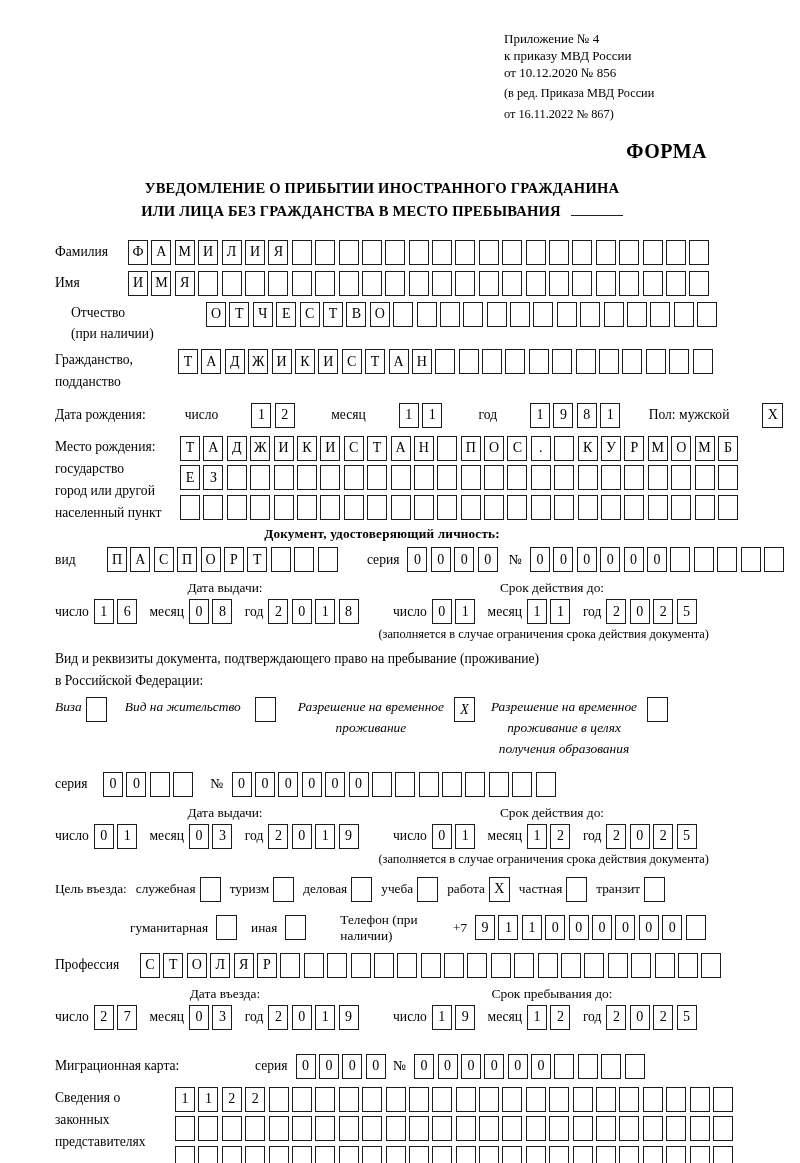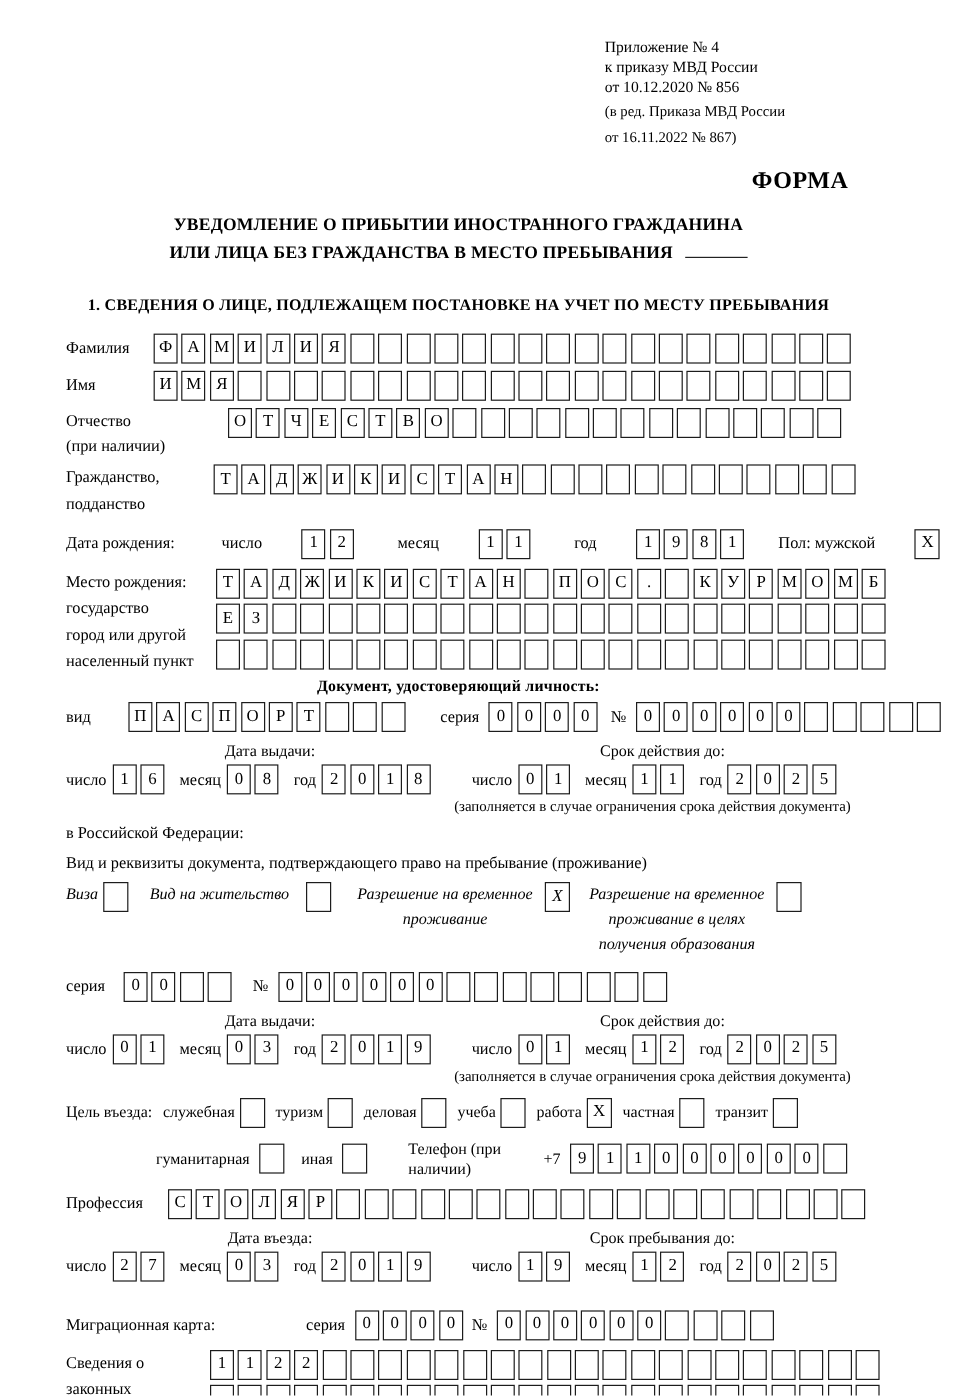--- a/index.html
+++ b/index.html
@@ -27,21 +27,21 @@
   .cells{display:flex;flex:none;}
   .cell{box-sizing:content-box;display:inline-flex;align-items:center;justify-content:center;
         width:18px;height:23px;border:1.6px solid #1c1c1c;margin-right:3.4px;
         font-size:14px;flex:none;background:#fff;}
   .checkbox{box-sizing:content-box;display:inline-flex;align-items:center;justify-content:center;
         width:19px;height:23px;border:1.6px solid #1c1c1c;font-size:14px;flex:none;background:#fff;}
   .gap-s{margin-left:8px;} .gap-m{margin-left:14px;} .gap-l{margin-left:26px;}
 
   
   .w-name{width:73px;}
-  .w-pat{width:135px;}
+  .w-pat{width:135px;margin-left:16px;}
   .w-cit{width:123px;}
   .col-lines{width:125px;flex:none;font-size:13.6px;line-height:1.62;}
   .stackrows .cells{margin-bottom:4.6px;}
 
   
   .dates-heads{display:flex;margin-top:8px;font-size:13.4px;}
   .dh-left{width:340px;text-align:center;flex:none;}
   .dh-right{flex:1;text-align:center;}
   .dates-row{display:flex;justify-content:space-between;margin-top:3px;align-items:center;}
   .dgroup{display:flex;align-items:center;}
@@ -73,21 +73,20 @@
     <div class="small">(в ред. Приказа МВД России</div>
     <div class="small">от 16.11.2022 № 867)</div>
   </div>
   <div class="form-label">ФОРМА</div>
 
   <div class="title">
     <div>УВЕДОМЛЕНИЕ О ПРИБЫТИИ ИНОСТРАННОГО ГРАЖДАНИНА</div>
     <div><span>ИЛИ ЛИЦА БЕЗ ГРАЖДАНСТВА В МЕСТО ПРЕБЫВАНИЯ</span><span class="blank-line"></span></div>
   </div>
 
-  <div class="sec-heading">1. СВЕДЕНИЯ О ЛИЦЕ, ПОДЛЕЖАЩЕМ ПОСТАНОВКЕ НА УЧЕТ ПО МЕСТУ ПРЕБЫВАНИЯ</div>
 
   <div class="row" style="margin-top:16px;">
     <span class="lbl w-name">Фамилия</span>
     <span class="cells">
         <span class="cell">Ф</span>
         <span class="cell">А</span>
         <span class="cell">М</span>
         <span class="cell">И</span>
         <span class="cell">Л</span>
         <span class="cell">И</span>
@@ -399,22 +398,22 @@
         <span class="cells">
           <span class="cell">2</span>
           <span class="cell">0</span>
           <span class="cell">2</span>
           <span class="cell">5</span>
         </span>
     </span>
   </div>
   <div class="note">(заполняется в случае ограничения срока действия документа)</div>
 
+  <div class="para">Вид и реквизиты документа, подтверждающего право на пребывание (проживание)</div>
   <div class="para" style="margin-top:6px;">в Российской Федерации:</div>
-  <div class="para">Вид и реквизиты документа, подтверждающего право на пребывание (проживание)</div>
 
   <div class="opts">
     <span class="opt">
       <span class="olabel">Виза</span>
       <span class="checkbox" style="margin-left:4px;"></span>
     </span>
     <span class="opt" style="margin-left:18px;">
       <span class="olabel">Вид на жительство</span>
       <span class="checkbox" style="margin-left:14px;"></span>
     </span>

